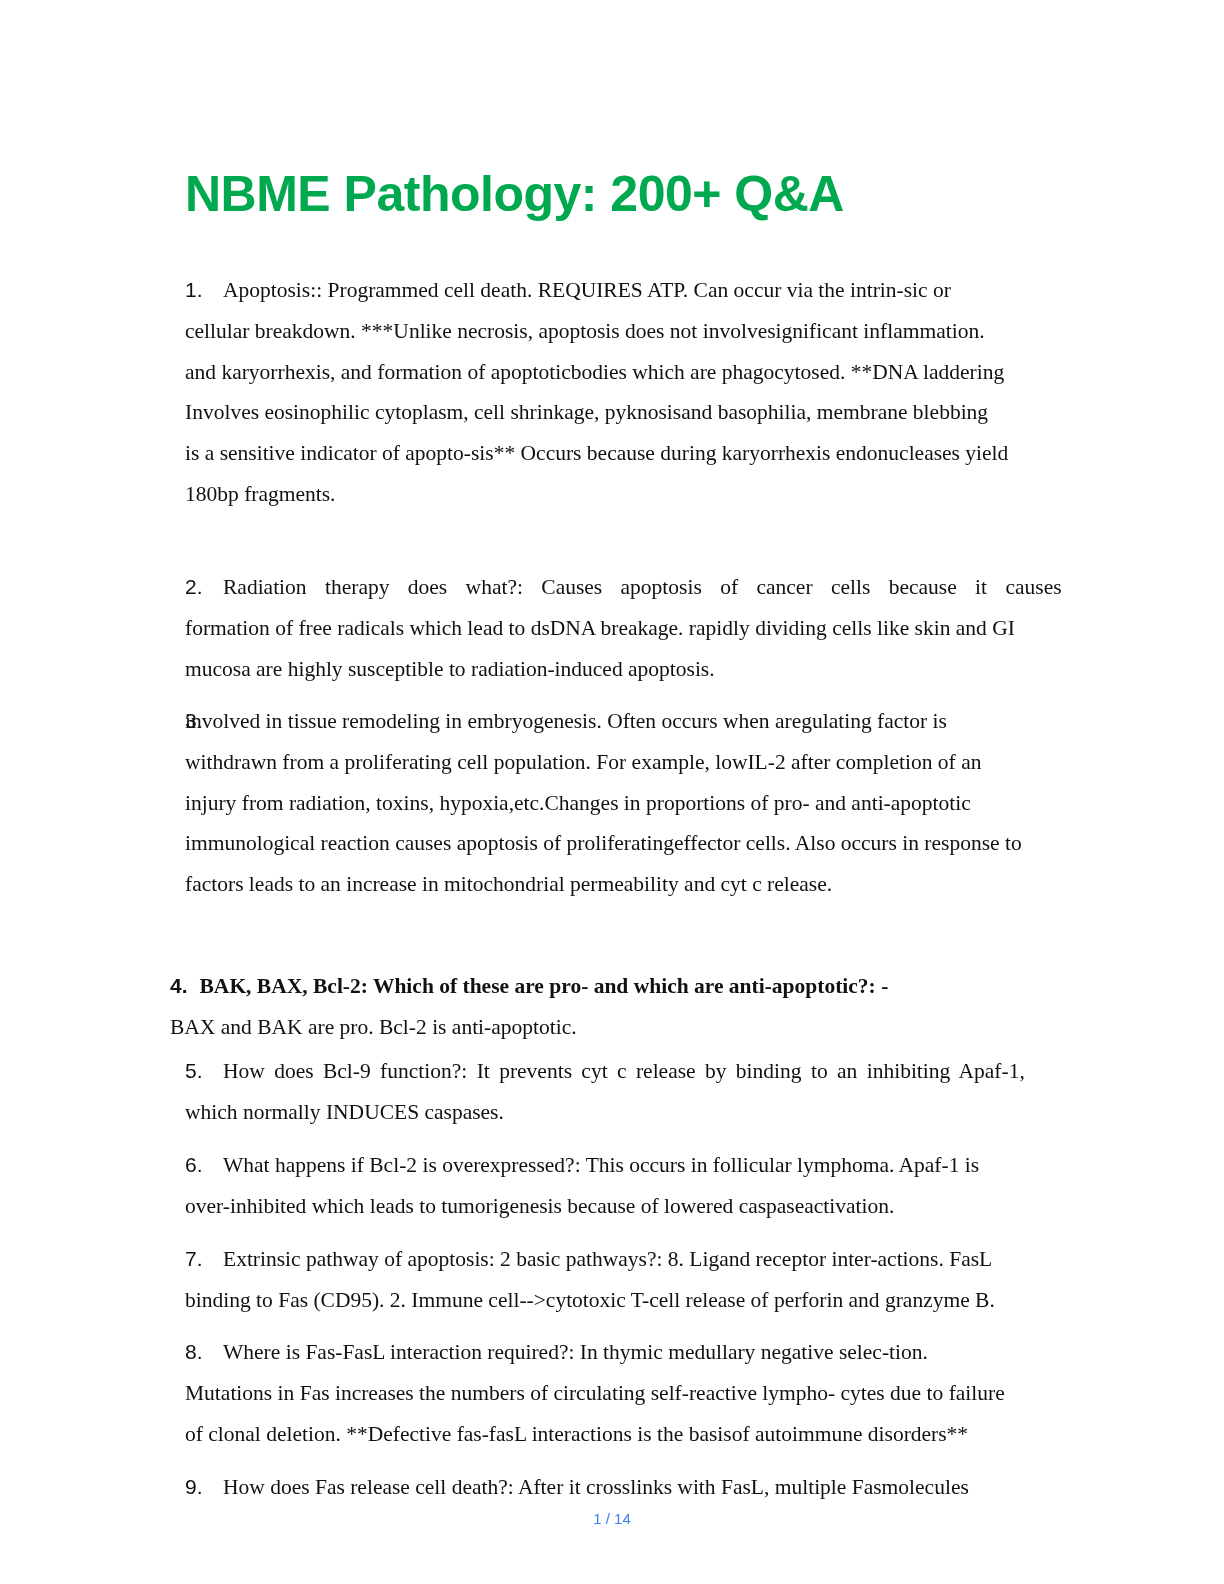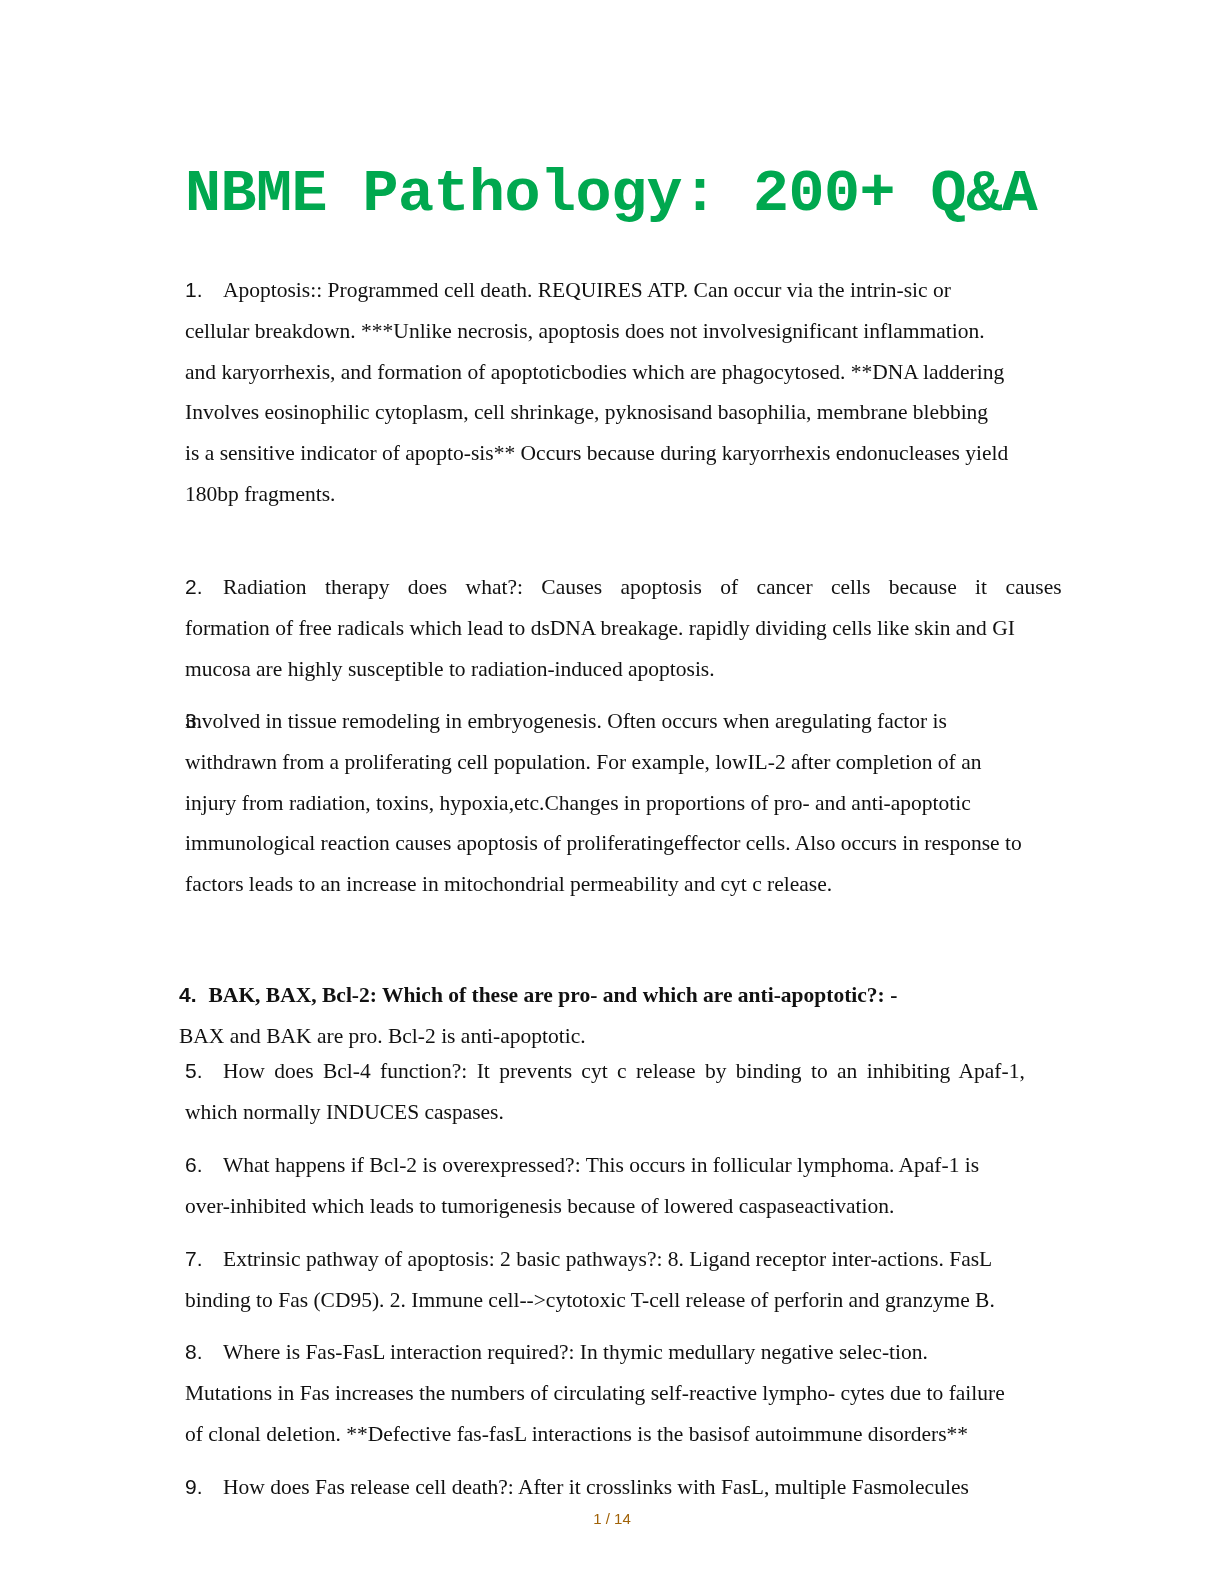--- a/index.html
+++ b/index.html
@@ -18,23 +18,23 @@
   .page {
     position: absolute;
     left: 0; top: 0;
     width: 1224px;
     height: 1584px;
   }
   .title {
     position: absolute;
     left: 185px;
     top: 152px;
-    font-family: Liberation Mono, monospace;
+    font-family: Liberation Sans, sans-serif;
     font-weight: bold;
-    font-size: 60px;
+    font-size: 50px;
     line-height: 84px;
     color: #00A84F;
     letter-spacing: -0.5px;
     white-space: nowrap;
     margin: 0;
   }
   .qa {
     position: absolute;
     left: 185px;
     width: 912px;
@@ -54,37 +54,37 @@
     display: block;
     padding-left: 38px;
   }
   .qa b { font-weight: normal; }
   .qa4 {
     position: absolute;
     left: 162px;
     width: 940px;
     font-size: 21.5px;
     line-height: 40.8px;
-    margin: 17px;
+    margin: 8px;
   }
   .qa4 .num {
     font-family: "Liberation Sans", "DejaVu Sans", sans-serif;
     font-weight: bold;
     font-size: 21px;
     margin-right: 12px;
   }
   .footer {
     position: absolute;
     left: 0;
     width: 1224px;
     top: 1510px;
     text-align: center;
     font-family: "Liberation Sans", "DejaVu Sans", sans-serif;
     font-size: 15px;
-    color: #a16207;
+    color: #3b82f6;
   }
 </style>
 </head>
 <body>
 
 <div class="page">
 
   <h1 class="title">NBME Pathology: 200+ Q&amp;A</h1>
 
   <div class="qa" style="top:270px;">
@@ -113,21 +113,21 @@
     <div>factors leads to an increase in mitochondrial permeability and cyt c release.</div>
   </div>
 
   <div class="qa4" style="top:958px;">
     <div><span class="num">4.</span><b>BAK, BAX, Bcl-2: Which of these are pro- and which are anti-apoptotic?: -</b></div>
     <div>BAX and BAK are pro. Bcl-2 is anti-apoptotic.</div>
   </div>
 
   <div class="qa" style="top:1051px;">
     <span class="num">5.</span>
-    <span class="first" style="word-spacing:4px;"><b>How does Bcl-4 function?:</b> <span>It prevents cyt c release by binding to an inhibiting Apaf-1,</span></span>
+    <span class="first" style="word-spacing:4px;"><b>How does Bcl-9 function?:</b> <span>It prevents cyt c release by binding to an inhibiting Apaf-1,</span></span>
     <div>which normally INDUCES caspases.</div>
   </div>
 
   <div class="qa" style="top:1145px;">
     <span class="num">6.</span>
     <span class="first"><b>What happens if Bcl-2 is overexpressed?:</b> <span>This occurs in follicular lymphoma. Apaf-1 is</span></span>
     <div>over-inhibited which leads to tumorigenesis because of lowered caspaseactivation.</div>
   </div>
 
   <div class="qa" style="top:1239px;">

